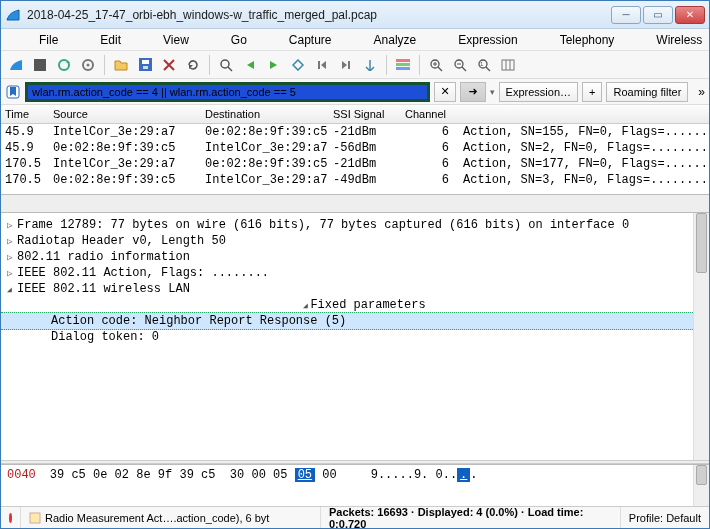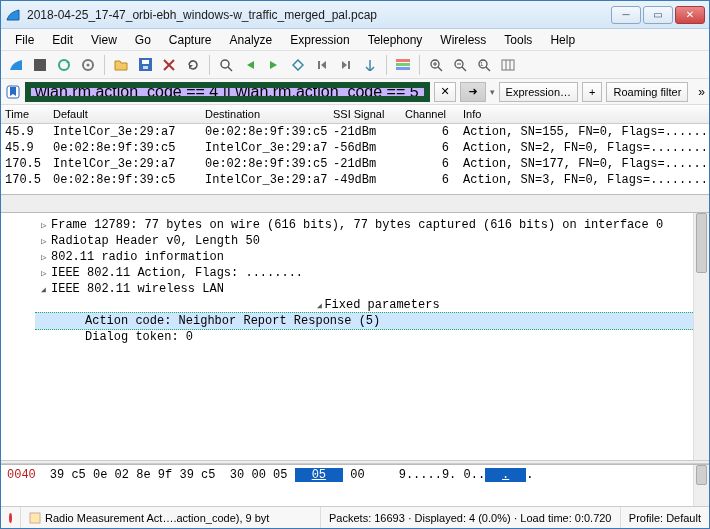--- a/index.html
+++ b/index.html
@@ -5,50 +5,50 @@
 * { box-sizing: border-box; margin: 0; padding: 0; }
 body { font-family: "Segoe UI", Tahoma, sans-serif; font-size: 12px; background: #fff; width: 710px; height: 529px; overflow: hidden; }
 .window { border: 1px solid #3a7ab8; width: 710px; height: 529px; display: flex; flex-direction: column; background: #fff; }
 .titlebar { height: 28px; background: linear-gradient(#eaf3fb,#d6e7f7); display: flex; align-items: center; padding: 0 4px; border-bottom: 1px solid #b7cde2; }
 .titlebar .fin-icon { width: 16px; height: 16px; margin-right: 6px; }
 .titlebar .title { flex: 1; color: #1a1a1a; font-size: 12px; }
 .winbtns { display: flex; gap: 2px; }
 .winbtn { width: 30px; height: 18px; border: 1px solid #8aa8c6; border-radius: 3px; background: linear-gradient(#f4f8fc,#dce9f5); display: flex; align-items: center; justify-content: center; font-size: 10px; color: #2a4a6a; cursor: default; }
 .winbtn.close { background: linear-gradient(#e98a8a,#d04545); color: #fff; border-color: #a63a3a; }
 .menubar { height: 22px; display: flex; align-items: center; padding: 0 6px; gap: 2px; background: #f7f7f7; border-bottom: 1px solid #e0e0e0; }
-.menubar span { padding: 0 8px; cursor: default; }
+.menubar span { padding: 0 8px; cursor: default; margin-left: 24px; }
 .toolbar { height: 28px; display: flex; align-items: center; padding: 2px 4px; gap: 2px; background: #f7f7f7; border-bottom: 1px solid #ddd; }
 .tbtn { width: 22px; height: 22px; border: 1px solid transparent; display: flex; align-items: center; justify-content: center; border-radius: 2px; }
 .tsep { width: 1px; height: 20px; background: #ccc; margin: 0 3px; }
 .filterbar { height: 26px; display: flex; align-items: center; padding: 2px 4px; gap: 4px; background: #f7f7f7; border-bottom: 1px solid #ddd; }
 .bookmark-icon { width: 16px; height: 16px; }
-.filter-input { flex: 1; height: 20px; background: #c4b5fd; border: 6px solid #14532d; padding: 0 4px; font-family: inherit; font-size: 16px; }
+.filter-input { flex: 1; height: 20px; background: #1d4ed8; border: 3px solid #14532d; padding: 0 4px; font-family: inherit; font-size: 11px; }
 .fbtn { height: 20px; padding: 0 6px; border: 1px solid #bbb; background: linear-gradient(#fff,#eee); font-size: 11px; display: flex; align-items: center; gap: 3px; }
 .packet-list { height: 90px; overflow: hidden; border-bottom: 1px solid #bbb; }
 .plhead { display: flex; background: linear-gradient(#fdfdfd,#ececec); border-bottom: 1px solid #ccc; height: 19px; align-items: center; font-size: 11px; }
 .plhead div, .plrow div { padding: 0 4px; overflow: hidden; white-space: nowrap; }
 .c-time { width: 48px; } .c-src { width: 152px; } .c-dst { width: 128px; } .c-ssi { width: 72px; } .c-chan { width: 58px; } .c-info { flex: 1; }
 .plbody { font-family: Consolas, "Courier New", monospace; font-size: 12px; }
 .plrow { display: flex; height: 16px; align-items: center; cursor: default; }
 .plrow:nth-child(odd){ background:#fff; } .plrow:nth-child(even){ background:#fff; }
 .middle-gap { height: 18px; background: #eee; border-bottom: 1px solid #bbb; }
-.details { flex: 1; overflow: auto; font-family: Consolas, "Courier New", monospace; font-size: 12px; padding: 4px 6px; position: relative; margin-left: 28px; }
+.details { flex: 1; overflow: auto; font-family: Consolas, "Courier New", monospace; font-size: 12px; padding: 4px 0; position: relative; }
 .dline { padding: 1px 6px; white-space: nowrap; cursor: default; }
 .dline .tri { display: inline-block; width: 10px; color: #555; }
 .dline .tri.open::before { content: "◢"; font-size: 8px; color:#555; }
 .dline .tri.closed::before { content: "▷"; font-size: 9px; color:#555; }
 .indent1 { padding-left: 22px; text-align: center; } .indent2 { padding-left: 40px; }
 .dline.selected { background: #cfe6ff; border: 1px dotted #2a6; border-left:none; border-right:none; margin:-1px 0; }
 .scrollbar-v { position:absolute; top:0; right:0; width:16px; height:100%; background:#efefef; border-left:1px solid #ddd; }
 .scrollbar-v .thumb { position:absolute; left:2px; right:2px; top:0; height:60px; background:#cfcfcf; border:1px solid #aaa; border-radius:2px; }
 .sep-h { height: 4px; background: #eee; border-top:1px solid #ccc; border-bottom:1px solid #ccc; }
 .hexpane { height: 42px; border-top: 1px solid #bbb; font-family: Consolas, "Courier New", monospace; font-size: 12px; display:flex; align-items:flex-start; padding:3px 6px; gap:14px; position:relative; }
 .hex-addr { color:#b91c1c; }
 .hex-bytes { letter-spacing: 0px; }
-.hex-sel { background:#1060c0; color:#fff; padding:0 17px;text-decoration:underline; }
+.hex-sel { background:#1060c0; color:#fff; padding:0 3px;text-decoration:underline; }
 .hex-ascii { margin-left: 20px; }
 .statusbar { height: 22px; border-top: 1px solid #ccc; display: flex; align-items: center; background: #f7f7f7; font-size: 11px; }
 .sb-cell { padding: 0 8px; border-right: 1px solid #ddd; height: 100%; display:flex; align-items:center; gap:4px; }
 .sb-cell:last-child{ border-right:none; }
 .rec-dot { width:10px; height:10px; border-radius:50%; background:#d33; }
 svg { display:block; }
 .chevron { font-size:9px; color:#666; }
 </style>
 </head>
 <body>
@@ -225,25 +225,24 @@
       </div>
     <div class="fbtn">
         <span>Roaming filter</span>
       </div>
     <span style="margin-left:6px;">»</span>
   </div>
 
   <div class="packet-list">
     <div class="plhead">
       <div class="c-time">Time</div>
-      <div class="c-src">Default</div>
+      <div class="c-src">Source</div>
       <div class="c-dst">Destination</div>
       <div class="c-ssi">SSI Signal</div>
       <div class="c-chan">Channel</div>
-      <div class="c-info">Info</div>
     </div>
     <div class="plbody" id="plbody">
         <div class="plrow">
           <div class="c-time">45.9</div>
           <div class="c-src">IntelCor_3e:29:a7</div>
           <div class="c-dst">0e:02:8e:9f:39:c5</div>
           <div class="c-ssi">-21dBm</div>
           <div class="c-chan" style="text-align:right;padding-right:10px;">6</div>
           <div class="c-info">Action, SN=155, FN=0, Flags=........</div>
         </div>
@@ -306,19 +305,19 @@
   </div>
 
   <div class="statusbar">
     <div class="sb-cell" style="width:20px;justify-content:center;">
         <div class="rec-dot"></div>
       </div>
     <div class="sb-cell" style="flex:0 0 300px;">
       <svg width="12" height="12">
           <rect x="1" y="1" width="10" height="10" fill="#ffe9a8" stroke="#caa"></rect>
         </svg>
-      <span>Radio Measurement Act….action_code), 9 byt</span>
+      <span>Radio Measurement Act….action_code), 6 byt</span>
     </div>
-    <div class="sb-cell" style="flex:1;">Packets: 16693 · Displayed: 4 (0.0%) · Load time: 0:0.720</div>
+    <div class="sb-cell" style="flex:1;font-weight:bold;">Packets: 16693 · Displayed: 4 (0.0%) · Load time: 0:0.720</div>
     <div class="sb-cell">Profile: Default</div>
   </div>
 
 </div>
 
 </body></html>

